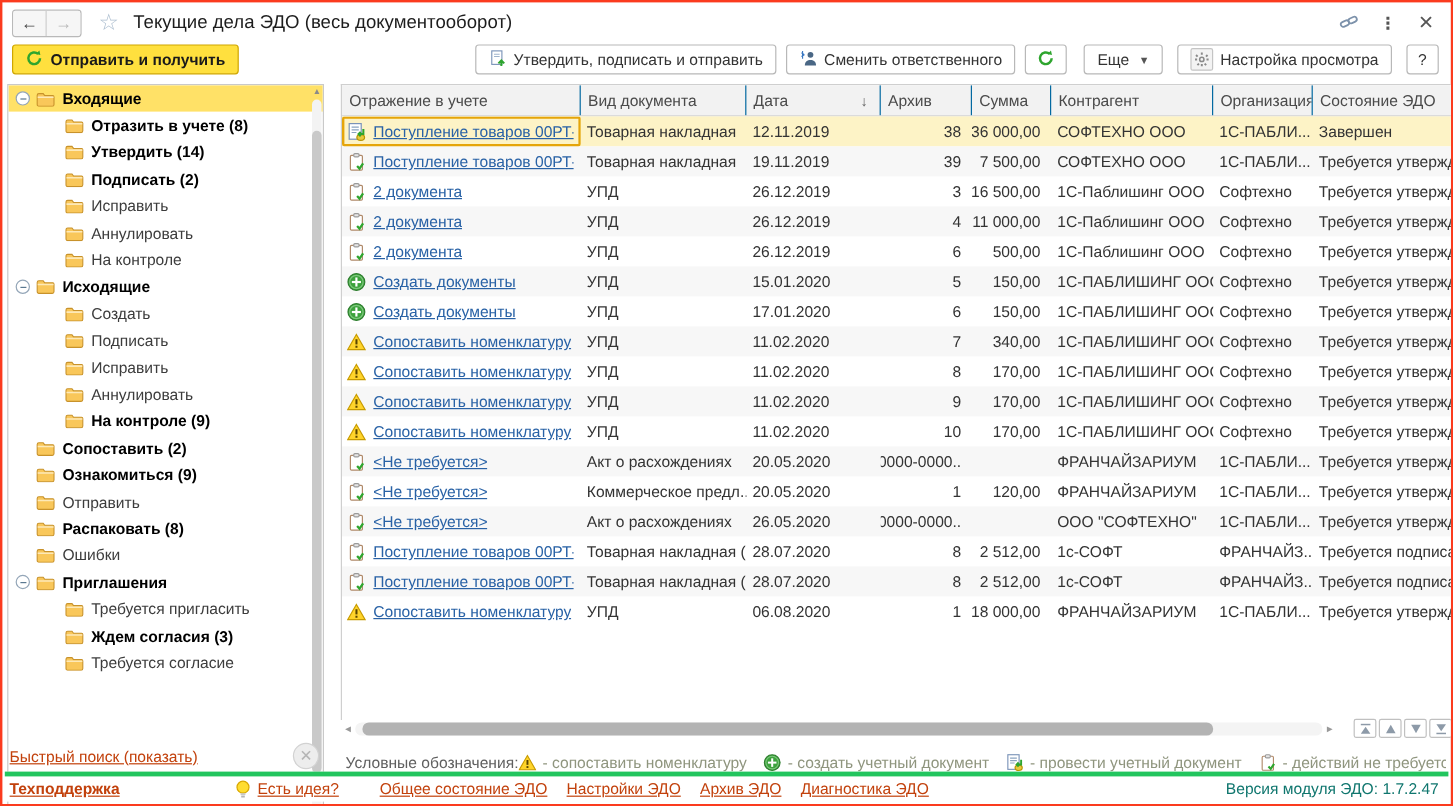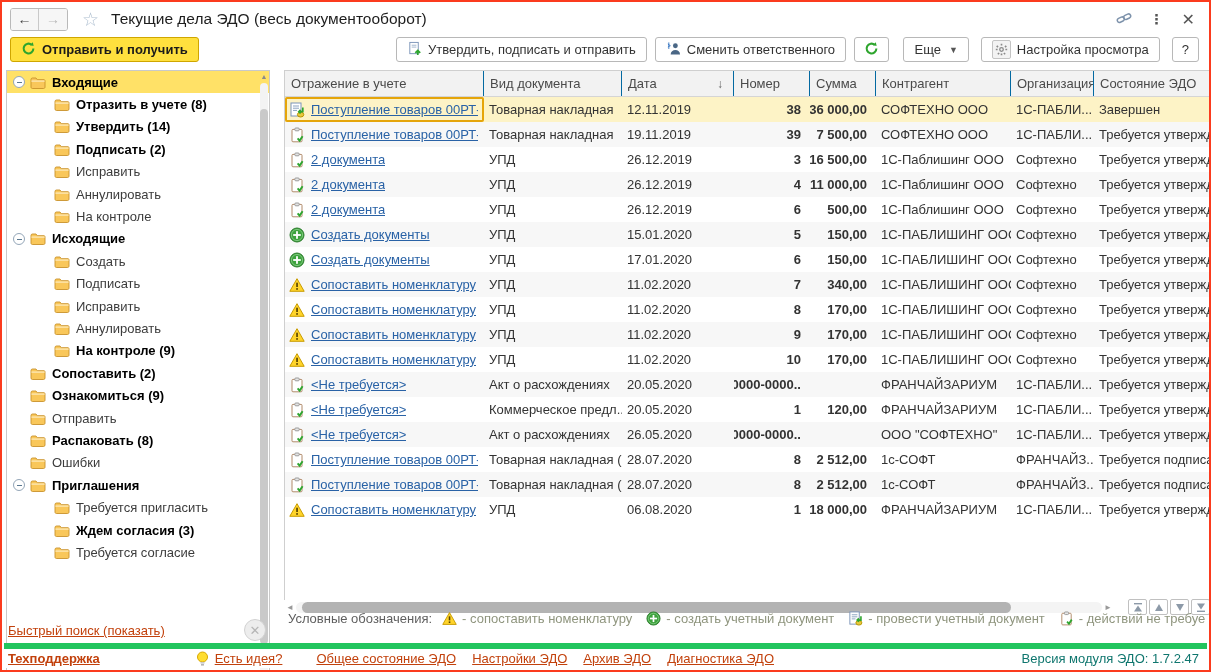--- a/index.html
+++ b/index.html
@@ -55,45 +55,45 @@
   
   .table { position:absolute; left:282px; top:68px; width:927px; height:530px; border-top:1px solid #cfcfcf; border-left:1px solid #cfcfcf; background:#fff; overflow:hidden; }
   .tgrid { display:grid; grid-template-columns:199px 138px 112px 76px 66px 135px 83px minmax(0,1fr); }
   .thead { height:26px; background:#f2f2f2; border-bottom:1px solid #d5d5d5; }
   .hc { display:flex; align-items:center; padding:0 4px 0 6px; color:#4a4a4a; border-right:1px solid #0369a1; white-space:nowrap; overflow:hidden; }
   .sort { margin-left:auto; margin-right:6px; color:#666; font-size:12px; }
   .trow { height:25px; }
   .trow.odd { background:#f7f7f7; }
   .trow.sel { background:#fdf3c6; }
   .c { display:flex; align-items:center; padding:0 6px 0 5px; white-space:nowrap; overflow:hidden; color:#333; }
-  .c.num { justify-content:flex-end; padding-right:9px;font-weight:bold; }
+  .c.num { justify-content:flex-end; padding-right:9px; }
   .c1 { padding-left:4px; }
   .c1.focus { box-shadow:inset 0 0 0 2px #e5a50a; border-radius:2px; }
   .ricon { display:inline-flex; width:16px; height:16px; min-width:16px; margin-right:6px; }
   .ricon svg { width:16px; height:16px; }
   a.rlink { color:#2962a6; text-decoration:underline; overflow:hidden; white-space:nowrap; }
 
   
   .hscroll { position:absolute; left:284px; top:599px; width:826px; height:13px; display:flex; align-items:center; }
   .harrow { font-size:8px; color:#999; width:10px; }
   .htrack { flex:1; height:11px; background:#f4f4f4; border-radius:6px; position:relative; }
   .hthumb { position:absolute; left:6px; top:0; height:11px; width:88%; background:#b3b3b3; border-radius:6px; }
   .rownav { position:absolute; left:1126px; top:597px; display:flex; gap:2px; }
   .rnbtn { width:19px; height:16px; border:1px solid #c0c0c0; border-radius:2px; background:#fff; display:flex; align-items:center; justify-content:center; }
   .rnbtn svg { width:10px; height:9px; }
 
   
-  .legend { position:absolute; left:286px; top:605px; right:4px; height:22px; display:flex; align-items:center; gap:10px; white-space:nowrap; overflow:hidden; }
+  .legend { position:absolute; left:286px; top:622px; right:4px; height:22px; display:flex; align-items:center; white-space:nowrap; overflow:hidden; }
   .ltitle { color:#5f5f5f; }
   .litem { display:inline-flex; align-items:center; gap:5px; color:#8f957e; }
   .licon { display:inline-flex; width:15px; height:15px; }
   .licon svg { width:15px; height:15px; }
 
   
-  .footer { position:absolute; left:2px; right:2px; bottom:2px; height:25px; border-top:6px solid #22c55e; display:flex; align-items:center; background:#fff; }
+  .footer { position:absolute; left:2px; right:2px; bottom:2px; height:25px; border-top:4px solid #22c55e; display:flex; align-items:center; background:#fff; }
   .footer a { margin-right:16px; }
   a.bold { font-weight:bold; }
   .bulb { margin-left:80px; margin-right:6px; display:inline-flex; width:13px; height:16px; }
   #footer-links { display:flex; align-items:flex-end; margin-left:18px; }
   .version { margin-left:auto; margin-right:8px; color:#0f766e; }
 </style>
 </head>
 <body>
 
 <div class="window">
@@ -433,21 +433,21 @@
           <span>Отражение в учете</span>
         </div>
         <div class="hc">
           <span>Вид документа</span>
         </div>
         <div class="hc">
           <span>Дата</span>
           <span class="sort">↓</span>
         </div>
         <div class="hc">
-          <span>Номер</span>
+          <span>Архив</span>
         </div>
         <div class="hc">
           <span>Сумма</span>
         </div>
         <div class="hc">
           <span>Контрагент</span>
         </div>
         <div class="hc">
           <span>Организация</span>
         </div>

